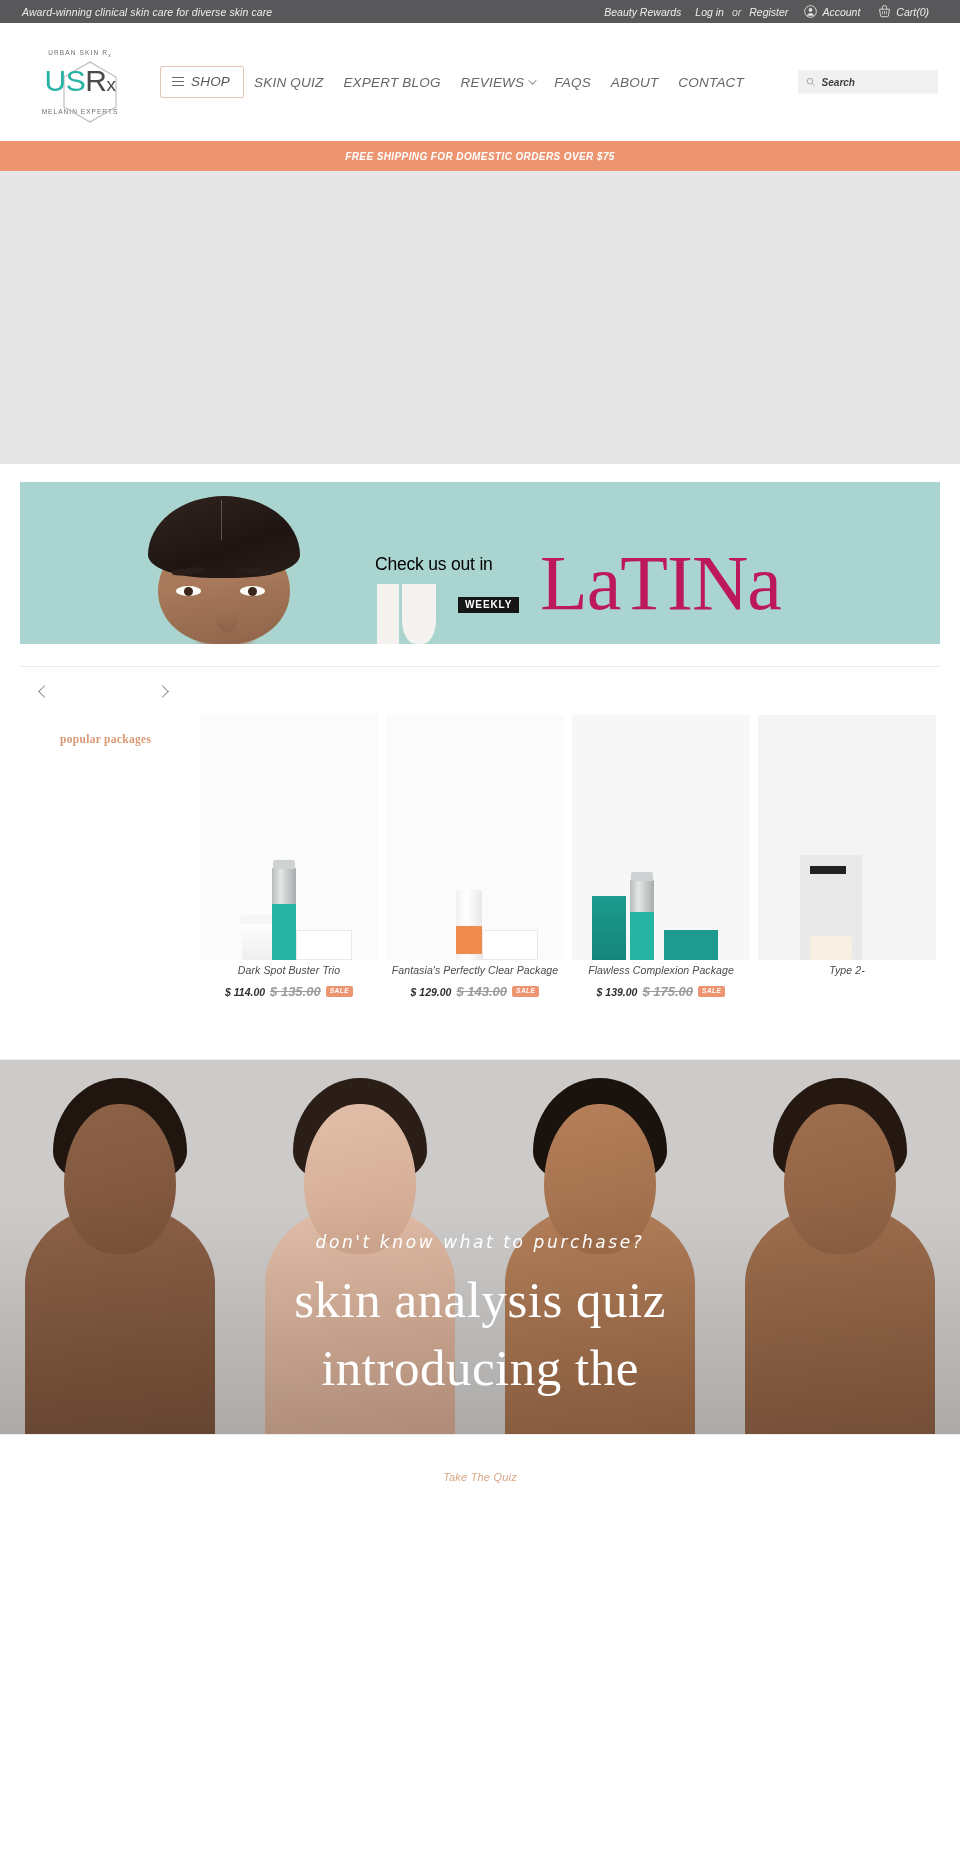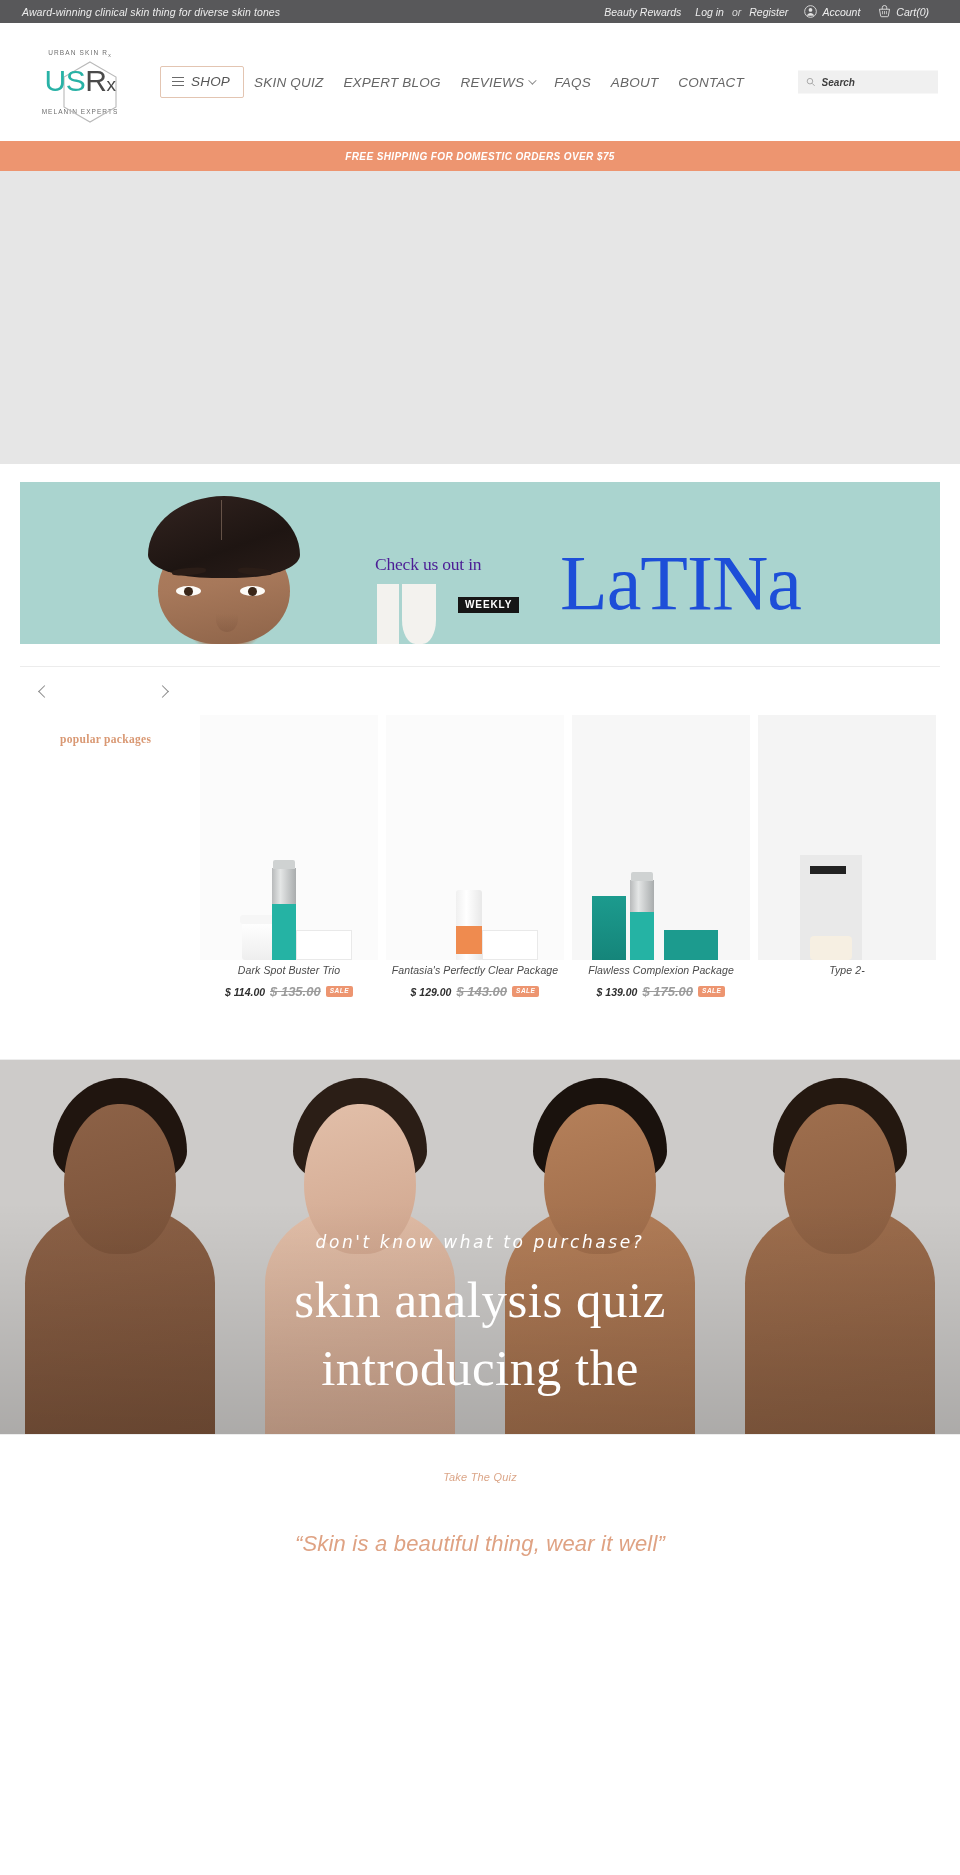--- a/index.html
+++ b/index.html
@@ -287,23 +287,23 @@
   .promo-nose {
     position:absolute; left: 196px; top: 124px;
     width: 22px; height: 26px;
     border-radius: 0 0 50% 50%;
     background: linear-gradient(180deg, rgba(0,0,0,0) 30%, rgba(120,80,58,.35) 100%);
   }
   .promo-text {
     position: absolute;
     left: 355px;
     top: 72px;
-    color: #4c1d95;
+    color: #000000;
     font-size: 17.5px;
-    font-family: Liberation Serif, serif;
+    font-family: Liberation Sans, sans-serif;
     letter-spacing: -.2px;
   }
   .promo-mag {
     position: absolute;
     left: 357px;
     top: 102px;
     display: flex;
     align-items: flex-end;
     gap: 3px;
   }
@@ -321,23 +321,23 @@
     background: #161616;
     color: #fff;
     font-size: 10px;
     font-weight: 700;
     letter-spacing: .9px;
     padding: 2px 7px 3px 7px;
     font-family: "Liberation Sans", sans-serif;
   }
   .promo-latina {
     position: absolute;
-    left: 540px;
+    left: 520px;
     top: 62px;
-    color: #1d4ed8;
+    color: #be185d;
     font-family: "Liberation Serif", serif;
     font-size: 78px;
     line-height: 78px;
     letter-spacing: -1px;
   }
 
   .hr-soft { height: 1px; background: #ececec; margin-top: 22px; }
 
   
   .carousel {
@@ -523,21 +523,21 @@
     font-size: 22px;
     font-style: italic;
     color: #dfa283;
     letter-spacing: .2px;
   }
 </style>
 </head>
 <body>
 
 <div class="topbar">
-  <div class="topbar-tagline">Award-winning clinical skin thing for diverse skin tones</div>
+  <div class="topbar-tagline">Award-winning clinical skin care for diverse skin care</div>
   <div class="topbar-right">
     <a class="topbar-link">Beauty Rewards</a>
     <a class="topbar-link">Log in</a>
     <span class="topbar-or">or</span>
     <a class="topbar-link">Register</a>
     <div class="topbar-iconlink">
       <svg class="ic-person" width="13" height="13" viewBox="0 0 16 16">
         <circle cx="8" cy="8" r="7.2" fill="none" stroke="#e2e2e2" stroke-width="1.1"></circle>
         <circle cx="8" cy="6" r="2.3" fill="#e2e2e2"></circle>
         <path d="M3.6 13.2c.7-2.4 2.4-3.4 4.4-3.4s3.7 1 4.4 3.4z" fill="#e2e2e2"></path>
@@ -750,14 +750,13 @@
     <div class="qh-kicker">don't know what to purchase?</div>
     <div class="qh-line">skin analysis quiz</div>
     <div class="qh-line">introducing the</div>
   </div>
 </div>
 
 <div class="hr-soft2"></div>
 
 <div class="quiz-cta">
   <a class="quiz-cta-link">Take The Quiz</a>
-  <div class="quote">“Skin is a beautiful thing, wear it well”</div>
 </div>
 
 </body></html>

